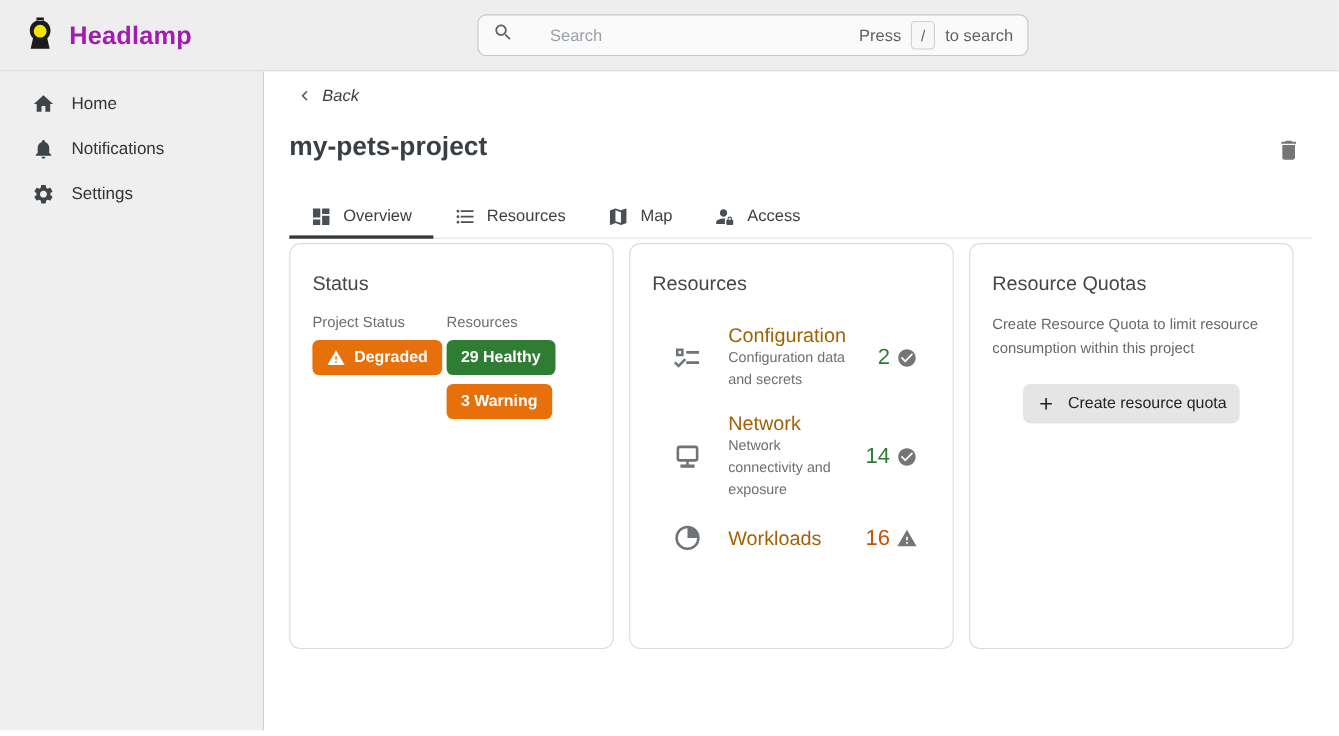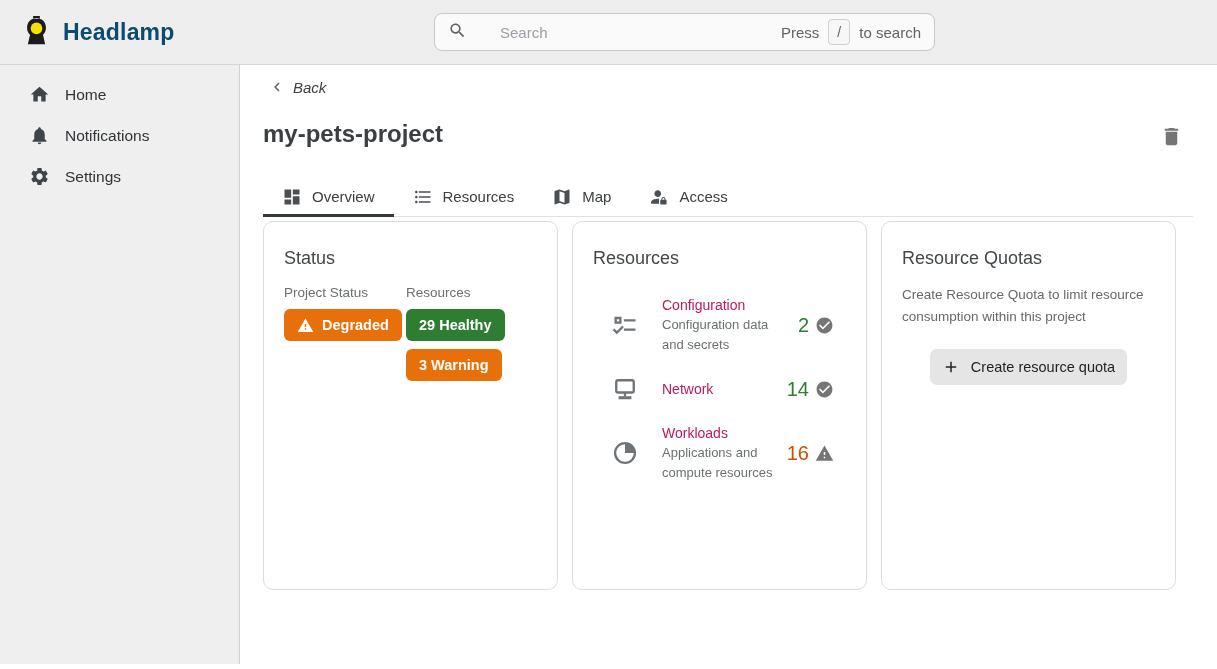--- a/index.html
+++ b/index.html
@@ -3,21 +3,21 @@
 <meta charset="utf-8">
 <style>
   * { margin:0; padding:0; box-sizing:border-box; }
   html,body { width:1217px; height:669px; overflow:hidden; background:#ffffff;
     font-family:"Liberation Sans", sans-serif; }
 
   
   .topbar { position:absolute; top:0; left:0; right:0; height:65px;
     background:#eeeeee; border-bottom:1px solid #d6d6d6; display:flex; align-items:center; }
   .brand { display:flex; align-items:center; gap:11px; margin-left:21px; }
-  .brand-name { font-size:23px; font-weight:bold; color:#0c4a6e; letter-spacing:.2px; }
+  .brand-name { font-size:23px; font-weight:bold; color:#a21caf; letter-spacing:.2px; }
 
   .searchbar { position:absolute; left:434px; top:13px; width:501px; height:38px;
     background:#fafafa; border:1px solid #c7c7c7; border-radius:8px;
     display:flex; align-items:center; padding:0 13px;gap:22px; }
   .searchbar .mag { color:#5f6368; margin-right:11px; flex:none; }
   .search-input { flex:1; border:none; outline:none; background:transparent;
     font-size:15px; color:#3c4043; font-family:"Liberation Sans", sans-serif; min-width:0; }
   .search-input::placeholder { color:#9aa0a6; }
   .search-hint { display:flex; align-items:center; gap:9px; color:#5f6368; font-size:15px; flex:none; }
   .key-box { width:22px; height:26px; border:1px solid #cfcfcf; background:#f7f7f7;
@@ -67,21 +67,21 @@
   .badge-orange { background:#e8700a; }
   .badge-green  { background:#2e7d32; }
   .badge-stack { display:flex; flex-direction:column; align-items:flex-start; gap:8px; }
 
   
   .res-rows { margin-top:26px; display:flex; flex-direction:column; gap:20px; }
   .res-row { display:flex; align-items:center; cursor:pointer; }
   .res-icon { flex:none; width:28px; height:28px; color:#6f7478; margin-left:18px;
     margin-right:23px; display:flex; }
   .res-text { width:118px; }
-  .res-title { font-size:14px; font-weight:500; color:#be185d; line-height:20px; }
+  .res-title { font-size:18px; font-weight:500; color:#a16207; line-height:20px; }
   .res-desc { font-size:13px; color:#6b7072; line-height:20px; }
   .res-value { margin-left:auto; margin-right:12px; display:flex; align-items:center; gap:6px; }
   .res-num { font-size:20px; }
   .num-green { color:#2e7d32; }
   .num-warn { color:#c75108; }
   .status-ic { color:#757575; display:flex; }
 
   
   .quota-desc { margin-top:15px; font-size:13.5px; color:#66696b; line-height:22px; width:254px; }
   .quota-btn { margin:21px auto 0; display:flex; align-items:center; justify-content:center;
@@ -259,41 +259,41 @@
         <div class="res-row">
           <span class="res-icon">
             <svg width="28" height="28" viewBox="0 0 24 24" fill="none" stroke="currentColor" stroke-width="2">
               <rect x="4.5" y="4.5" width="15" height="10.5" rx="1.5"></rect>
               <line x1="12" y1="15" x2="12" y2="18.5"></line>
               <line x1="6.5" y1="19.5" x2="17.5" y2="19.5" stroke-width="2.6"></line>
             </svg>
           </span>
           <span class="res-text">
             <div class="res-title">Network</div>
+            <div class="res-desc">Network connectivity and exposure</div>
           </span>
           <span class="res-value">
             <span class="res-num num-green">14</span>
             <span class="status-ic">
               <svg width="19" height="19" viewBox="0 0 24 24" fill="currentColor" fill-rule="evenodd">
                   <path d="M12 2C6.48 2 2 6.48 2 12s4.48 10 10 10 10-4.48 10-10S17.52 2 12 2zm-2 15-5-5 1.41-1.41L10 14.17l7.59-7.59L19 8l-9 9z"></path>
                 </svg>
             </span>
           </span>
         </div>
 
         <div class="res-row">
           <span class="res-icon">
             <svg width="28" height="28" viewBox="0 0 24 24">
               <circle cx="12" cy="12" r="8.5" fill="none" stroke="currentColor" stroke-width="2"></circle>
               <path d="M12 12 L12 3.5 A8.5 8.5 0 0 1 20.5 12 Z" fill="currentColor"></path>
             </svg>
           </span>
           <span class="res-text">
             <div class="res-title">Workloads</div>
-            <div class="res-desc">Applications and compute resources</div>
           </span>
           <span class="res-value">
             <span class="res-num num-warn">16</span>
             <span class="status-ic">
               <svg width="19" height="19" viewBox="0 0 24 24" fill="currentColor" fill-rule="evenodd">
                   <path d="M1 21h22L12 2 1 21zm12-3h-2v-2h2v2zm0-4h-2v-4h2v4z"></path>
                 </svg>
             </span>
           </span>
         </div>

